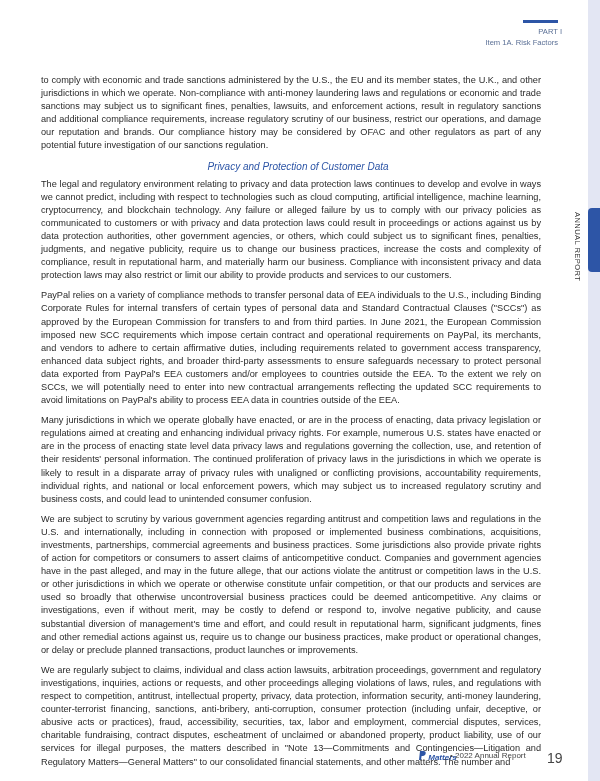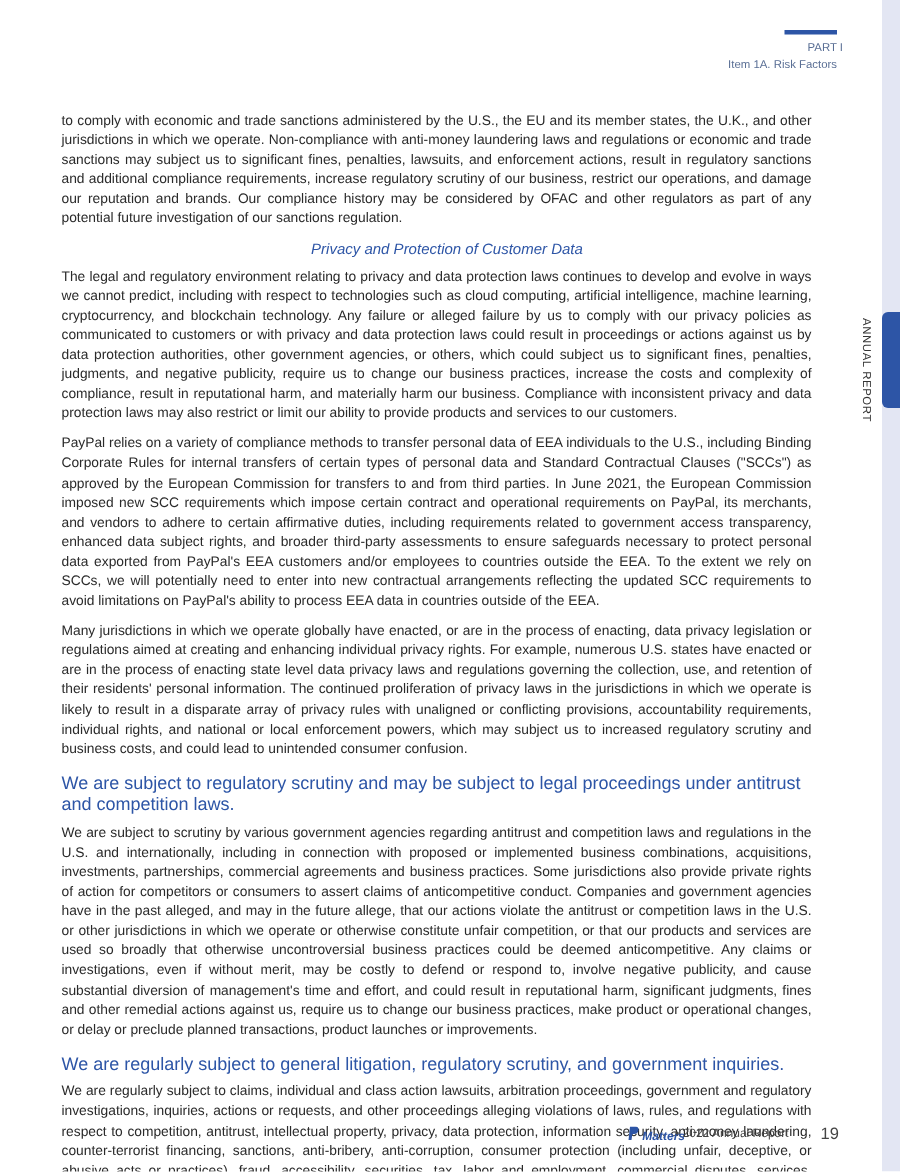--- a/index.html
+++ b/index.html
@@ -12,43 +12,41 @@
   .header-bar { position:absolute; left:523px; top:20px; width:35px; height:3px; background:#2d55a6; }
   .header-part { position:absolute; right:38px; top:27px; font-size:7.6px; color:#5a6f95; text-align:right; }
   .header-item { position:absolute; right:42px; top:38px; font-size:7.6px; color:#5a6f95; }
   .content { position:absolute; left:41px; top:74px; width:514px; }
   p { margin:0 14px 7px 0; font-size:9.2px; line-height:13.1px; text-align:justify; }
   .subhead { font-style:italic; color:#2d55a6; font-size:10px; margin:8px 0 6px 0;text-align:center; }
   h2 { font-weight:normal; color:#2d55a6; font-size:12px; line-height:14.5px; margin:9px 0 5px 0; }
   .footer { position:absolute; left:0; top:749px; width:560px; }
   .footer-brand { position:absolute; left:418px; top:2px; font-size:8px; color:#2d55a6; font-weight:bold; font-style:italic; }
   .footer-text { position:absolute; left:450px; top:2px; font-size:8px; color:#444; }
-  .footer-page { position:absolute; left:547px; top:1px; font-size:11px; color:#444; }
+  .footer-page { position:absolute; left:547px; top:1px; font-size:14px; color:#444; }
   .pp-icon { display:inline-block; width:8px; height:9px; }
 </style>
 </head>
 <body>
 
 <div class="side-strip"></div>
 <div class="side-tab"></div>
 <div class="side-label">ANNUAL REPORT</div>
 
 <div class="header-bar"></div>
 <div class="header-part">PART I</div>
 <div class="header-item">Item 1A. Risk Factors</div>
 
 <div class="content">
   <p>to comply with economic and trade sanctions administered by the U.S., the EU and its member states, the U.K., and other jurisdictions in which we operate. Non-compliance with anti-money laundering laws and regulations or economic and trade sanctions may subject us to significant fines, penalties, lawsuits, and enforcement actions, result in regulatory sanctions and additional compliance requirements, increase regulatory scrutiny of our business, restrict our operations, and damage our reputation and brands. Our compliance history may be considered by OFAC and other regulators as part of any potential future investigation of our sanctions regulation.</p>
   <div class="subhead">Privacy and Protection of Customer Data</div>
   <p>The legal and regulatory environment relating to privacy and data protection laws continues to develop and evolve in ways we cannot predict, including with respect to technologies such as cloud computing, artificial intelligence, machine learning, cryptocurrency, and blockchain technology. Any failure or alleged failure by us to comply with our privacy policies as communicated to customers or with privacy and data protection laws could result in proceedings or actions against us by data protection authorities, other government agencies, or others, which could subject us to significant fines, penalties, judgments, and negative publicity, require us to change our business practices, increase the costs and complexity of compliance, result in reputational harm, and materially harm our business. Compliance with inconsistent privacy and data protection laws may also restrict or limit our ability to provide products and services to our customers.</p>
   <p>PayPal relies on a variety of compliance methods to transfer personal data of EEA individuals to the U.S., including Binding Corporate Rules for internal transfers of certain types of personal data and Standard Contractual Clauses ("SCCs") as approved by the European Commission for transfers to and from third parties. In June 2021, the European Commission imposed new SCC requirements which impose certain contract and operational requirements on PayPal, its merchants, and vendors to adhere to certain affirmative duties, including requirements related to government access transparency, enhanced data subject rights, and broader third-party assessments to ensure safeguards necessary to protect personal data exported from PayPal's EEA customers and/or employees to countries outside the EEA. To the extent we rely on SCCs, we will potentially need to enter into new contractual arrangements reflecting the updated SCC requirements to avoid limitations on PayPal's ability to process EEA data in countries outside of the EEA.</p>
   <p>Many jurisdictions in which we operate globally have enacted, or are in the process of enacting, data privacy legislation or regulations aimed at creating and enhancing individual privacy rights. For example, numerous U.S. states have enacted or are in the process of enacting state level data privacy laws and regulations governing the collection, use, and retention of their residents' personal information. The continued proliferation of privacy laws in the jurisdictions in which we operate is likely to result in a disparate array of privacy rules with unaligned or conflicting provisions, accountability requirements, individual rights, and national or local enforcement powers, which may subject us to increased regulatory scrutiny and business costs, and could lead to unintended consumer confusion.</p>
-  <h2>We are subject to regulatory scrutiny and may be subject to legal proceedings under antitrust and competition laws.</h2>
   <p>We are subject to scrutiny by various government agencies regarding antitrust and competition laws and regulations in the U.S. and internationally, including in connection with proposed or implemented business combinations, acquisitions, investments, partnerships, commercial agreements and business practices. Some jurisdictions also provide private rights of action for competitors or consumers to assert claims of anticompetitive conduct. Companies and government agencies have in the past alleged, and may in the future allege, that our actions violate the antitrust or competition laws in the U.S. or other jurisdictions in which we operate or otherwise constitute unfair competition, or that our products and services are used so broadly that otherwise uncontroversial business practices could be deemed anticompetitive. Any claims or investigations, even if without merit, may be costly to defend or respond to, involve negative publicity, and cause substantial diversion of management's time and effort, and could result in reputational harm, significant judgments, fines and other remedial actions against us, require us to change our business practices, make product or operational changes, or delay or preclude planned transactions, product launches or improvements.</p>
-  <h2>We are regularly subject to general litigation, regulatory scrutiny, and government inquiries.</h2>
   <p>We are regularly subject to claims, individual and class action lawsuits, arbitration proceedings, government and regulatory investigations, inquiries, actions or requests, and other proceedings alleging violations of laws, rules, and regulations with respect to competition, antitrust, intellectual property, privacy, data protection, information security, anti-money laundering, counter-terrorist financing, sanctions, anti-bribery, anti-corruption, consumer protection (including unfair, deceptive, or abusive acts or practices), fraud, accessibility, securities, tax, labor and employment, commercial disputes, services, charitable fundraising, contract disputes, escheatment of unclaimed or abandoned property, product liability, use of our services for illegal purposes, the matters described in "Note 13—Commitments and Contingencies—Litigation and Regulatory Matters—General Matters" to our consolidated financial statements, and other matters. The number and</p>
 </div>
 
 <div class="footer">
   <span class="footer-brand">
     <svg class="pp-icon" viewBox="0 0 8 9">
         <path d="M2 0h3.5c1.6 0 2.5 1 2.2 2.5C7.4 4 6.3 5 4.8 5H3.6L3 9H1z" fill="#2d55a6"></path>
       </svg>
     <span>Matters</span>
   </span>

